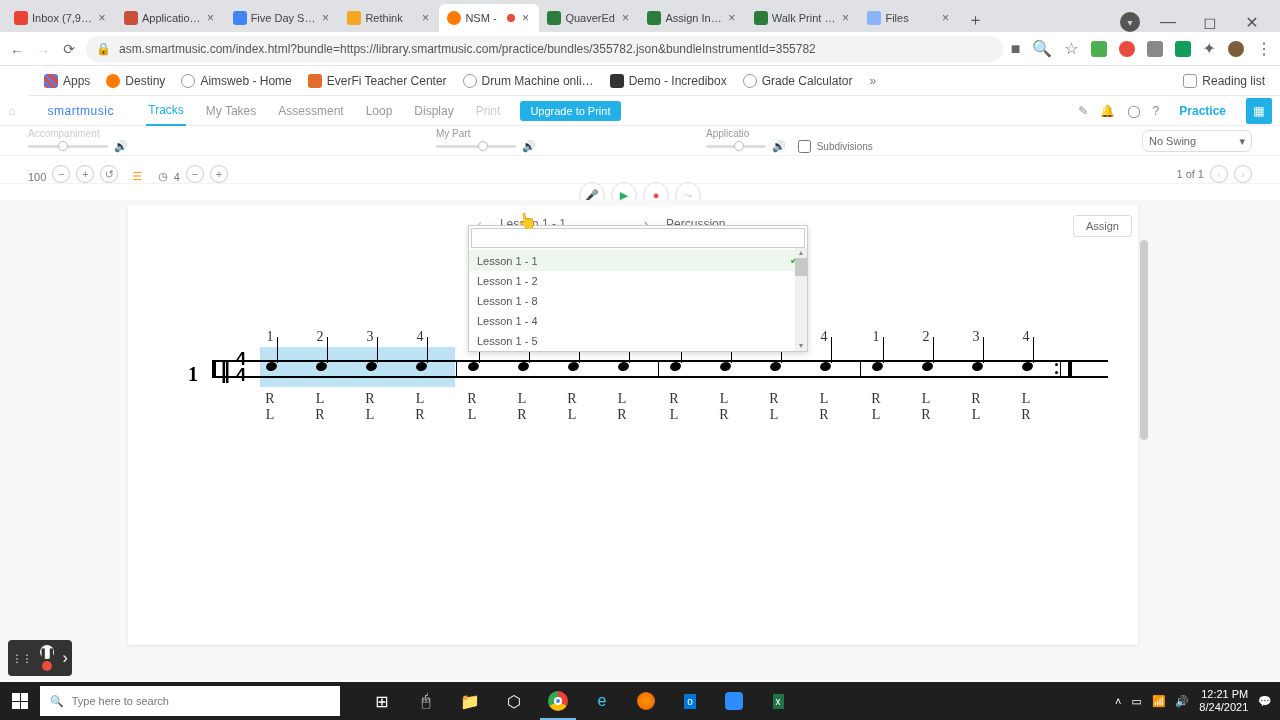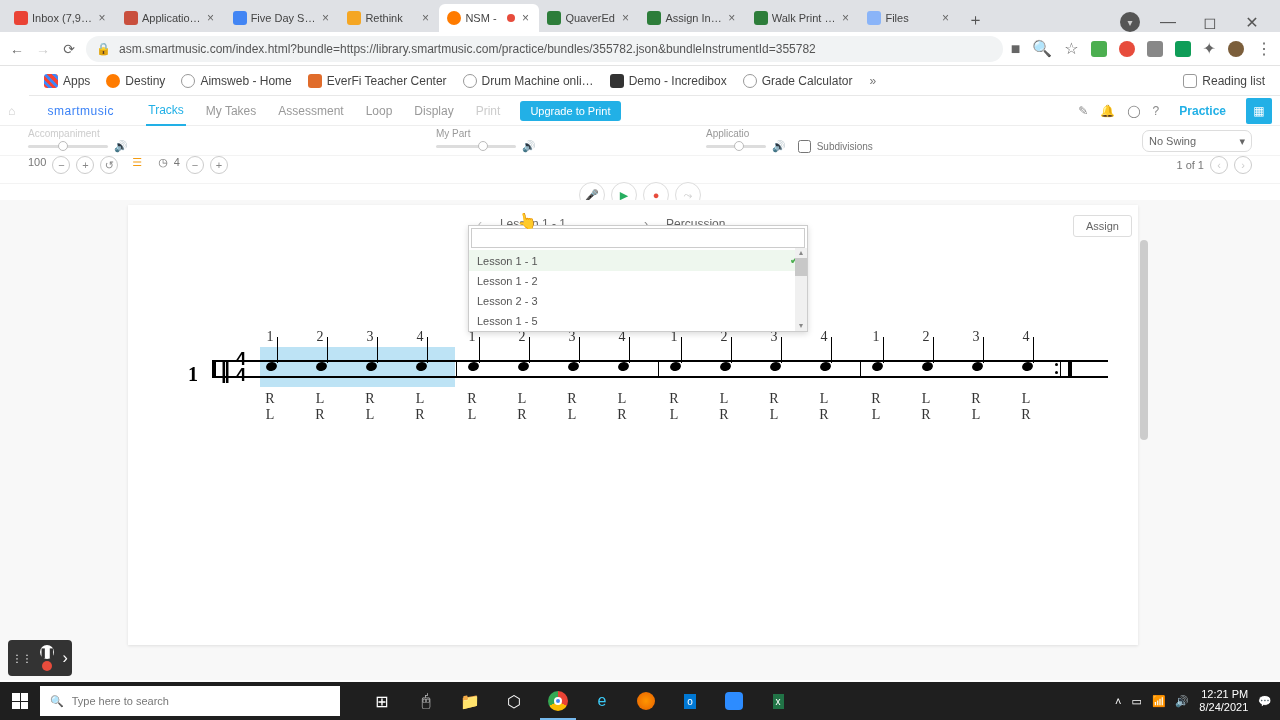--- a/index.html
+++ b/index.html
@@ -38,21 +38,21 @@
 
 
 .mix-row { height:30px; display:flex; align-items:center; padding:0 28px; font-size:10px; color:#999; border-bottom:1px solid #f3f3f3; position:relative; }
 .mix-group { position:absolute; display:flex; flex-direction:column; gap:1px; }
 .slider { width:80px; height:3px; background:#ddd; position:relative; border-radius:2px; }
 .slider .thumb { width:10px; height:10px; background:#fff; border:1px solid #bbb; border-radius:50%; position:absolute; top:-4px; }
 .vol-icn { color:#f39c12; font-size:11px; }
 .swing-sel { position:absolute; right:28px; top:4px; width:110px; height:22px; border:1px solid #ddd; border-radius:7px; font-size:11px; color:#666; padding:0 6px; display:flex; align-items:center; justify-content:space-between; }
 
 
-.tempo-row { height:28px; display:flex; align-items:flex-start; padding:0 28px; gap:6px; font-size:11px; color:#777; border-bottom:1px solid #f3f3f3; position:relative; }
+.tempo-row { height:28px; display:flex; align-items:flex-end; padding:0 28px; gap:6px; font-size:11px; color:#777; border-bottom:1px solid #f3f3f3; position:relative; }
 .circ-btn { width:18px; height:18px; border:1px solid #ccc; border-radius:50%; display:inline-flex; align-items:center; justify-content:center; font-size:11px; color:#888; cursor:pointer; }
 .pg-ind { position:absolute; right:28px; display:flex; align-items:center; gap:6px; }
 
 
 .transport { position:absolute; left:50%; top:182px; transform:translateX(-50%); display:flex; gap:6px; }
 .t-btn { width:26px; height:26px; border:1px solid #ddd; border-radius:50%; background:#fff; display:flex; align-items:center; justify-content:center; font-size:11px; }
 
 
 .score-wrap { position:absolute; top:200px; left:0; right:0; bottom:40px; background:#f8f8f8; overflow:hidden; }
 .score-page { position:absolute; left:128px; top:5px; width:1010px; height:440px; background:#fff; box-shadow:0 1px 3px rgba(0,0,0,0.1); }
@@ -444,21 +444,24 @@
 <div class="dd-menu">
   <div class="dd-search"></div>
   <div class="dd-item sel">
       <span>Lesson 1 - 1</span>
       <span style="color:#4caf50">✔</span>
     </div>
   <div class="dd-item">
       <span>Lesson 1 - 2</span>
     </div>
   <div class="dd-item">
-      <span>Lesson 2 - 3</span>
+      <span>Lesson 1 - 8</span>
+    </div>
+  <div class="dd-item">
+      <span>Lesson 1 - 4</span>
     </div>
   <div class="dd-item">
       <span>Lesson 1 - 5</span>
     </div>
   <div class="dd-scroll">
       <div class="dd-arr">▴</div>
       <div class="dd-thumb"></div>
       <div class="dd-arr" style="position:absolute;bottom:0;width:100%">▾</div>
     </div>
 </div>

